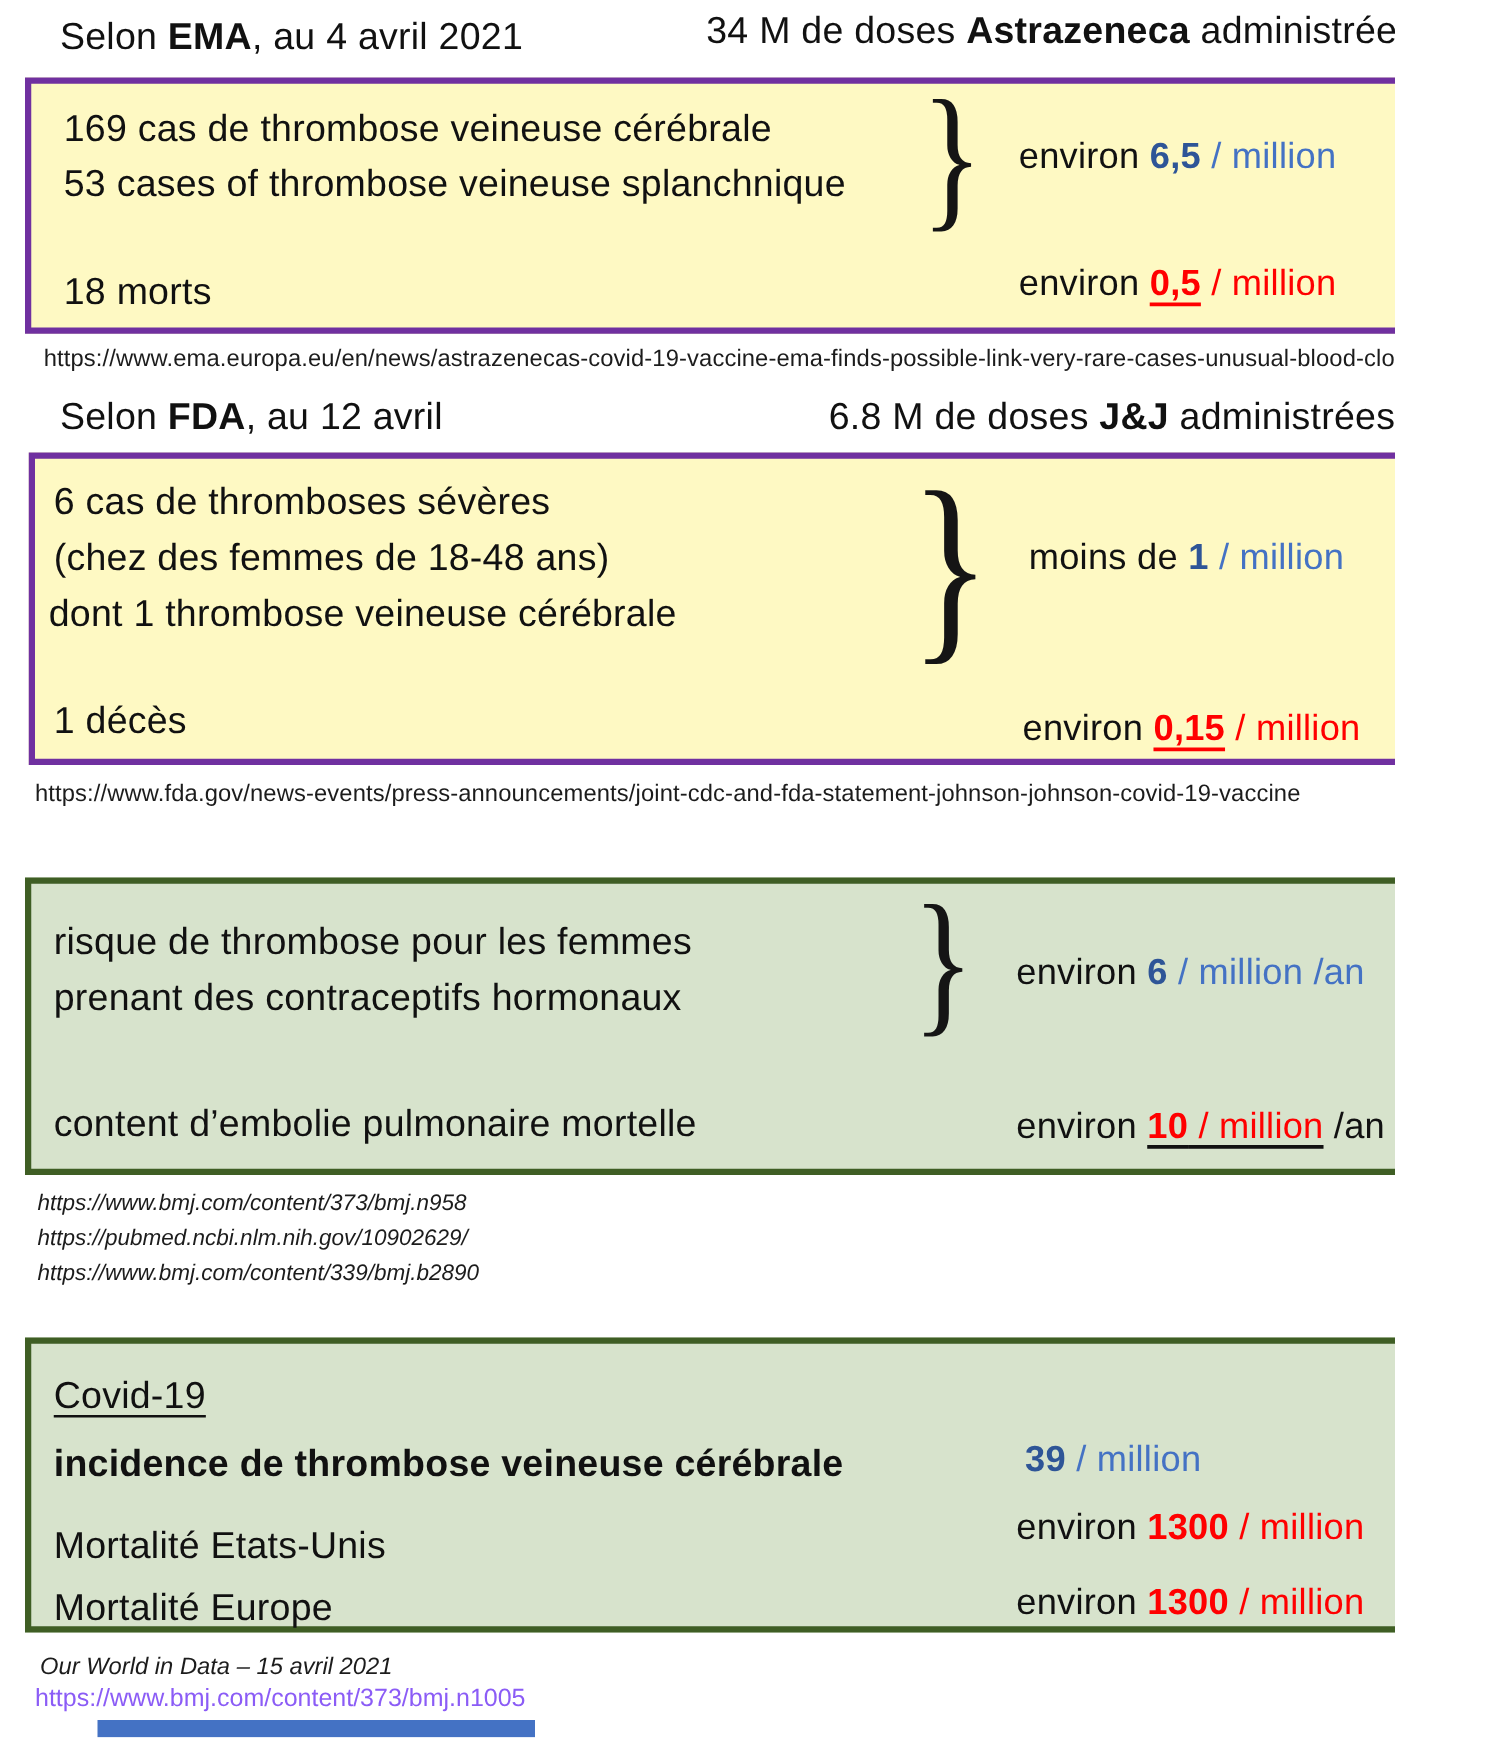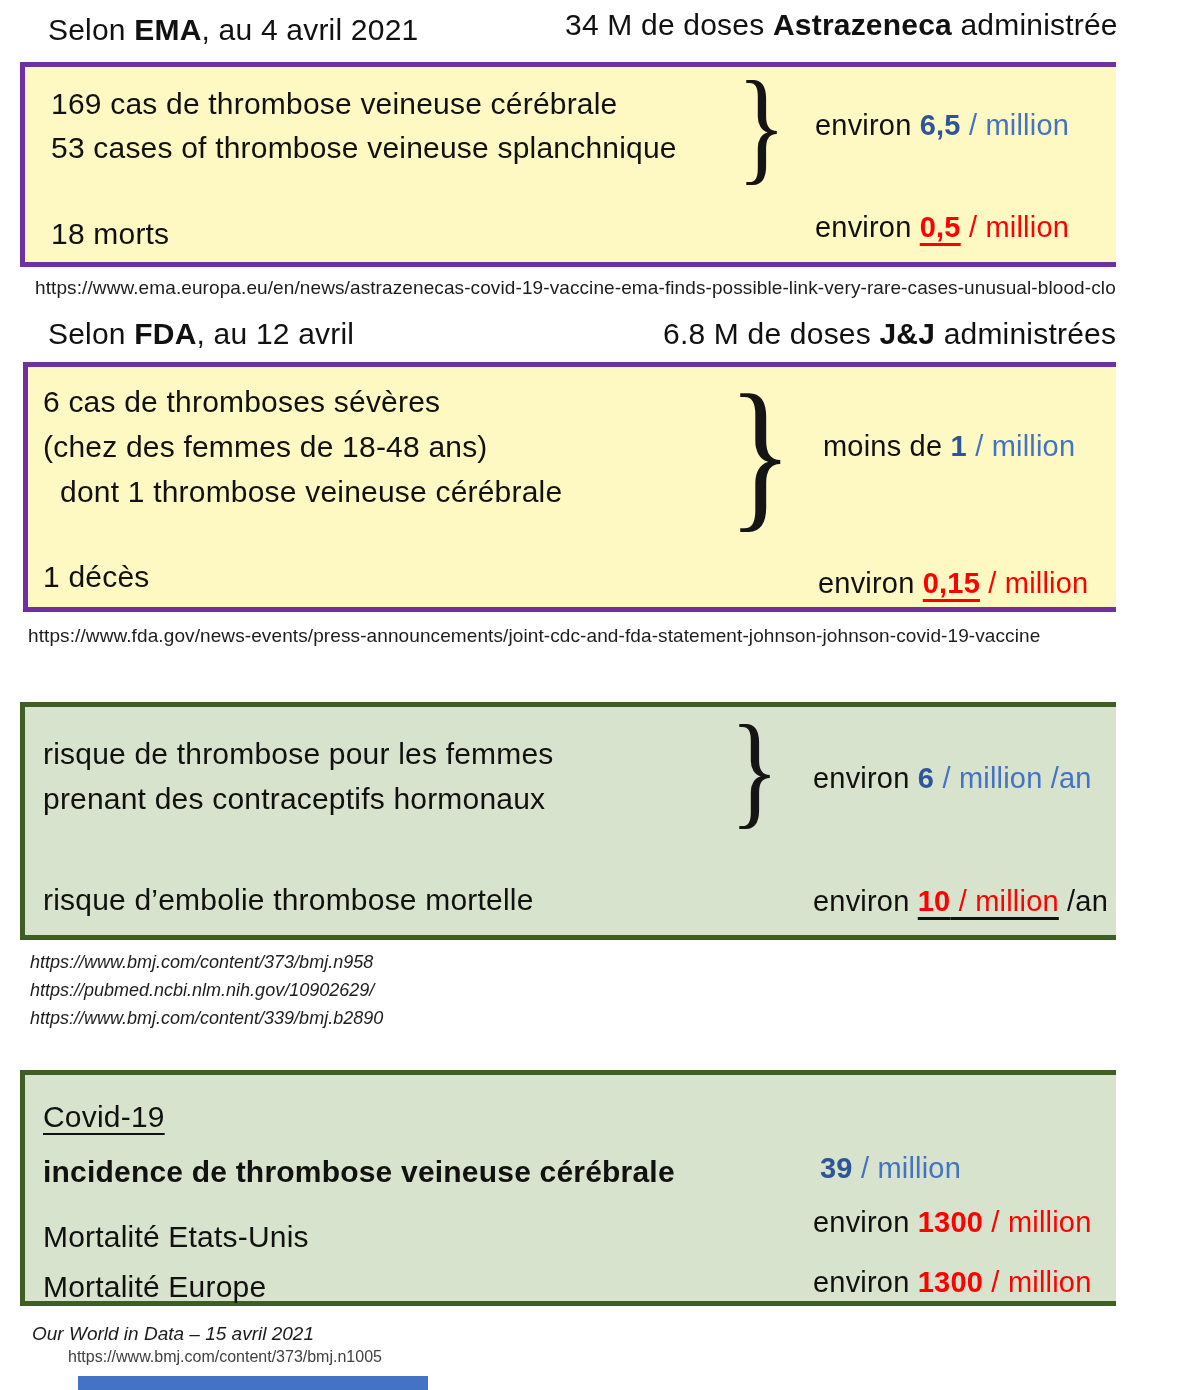--- a/index.html
+++ b/index.html
@@ -10,21 +10,21 @@
   .abs{position:absolute;white-space:nowrap;}
   .h{font-size:30px;letter-spacing:.2px;}
   .t{font-size:30px;letter-spacing:.2px;}
   .r{font-size:29px;letter-spacing:.2px;}
   .box{position:absolute;box-sizing:border-box;}
   .purple{border:5px solid #7030A0;background:#fef9c3;}
   .green{border:5px solid #3F5E24;background:#D7E3CC;}
   .url{font-size:19px;color:#1c1c1c;letter-spacing:.1px;}
   .url-it{font-size:18px;font-style:italic;color:#1c1c1c;text-align:center;}
   .credit{font-size:19px;font-style:italic;color:#1c1c1c;}
-  .footurl{font-size:16px;color:#404040;margin-left:40px;}
+  .footurl{font-size:20px;color:#8b5cf6;}
   .brace{
     font-family:"Liberation Serif", serif;line-height:1;color:#151515;
     transform:scaleX(.8);transform-origin:left top;font-weight:400;
   }
   .num-blue{color:#2E5597;font-weight:bold;}
   .txt-blue{color:#4472C4;}
   .num-red{color:#FF0000;font-weight:bold;}
   .txt-red{color:#FF0000;}
   .u-red{text-decoration:underline;text-decoration-thickness:3px;text-underline-offset:6px;}
   .u-blk{text-decoration:underline;text-decoration-thickness:2px;text-underline-offset:6px;}
@@ -48,35 +48,35 @@
   </div>
 
   <div class="abs url" style="left:35px;top:277px;">https://www.ema.europa.eu/en/news/astrazenecas-covid-19-vaccine-ema-finds-possible-link-very-rare-cases-unusual-blood-clots-low-blood</div>
 
   <div class="abs h" style="left:48px;top:317px;"><span>Selon </span><b>FDA</b><span>, au 12 avril</span></div>
   <div class="abs h" style="left:663px;top:317px;"><span>6.8 M de doses </span><b>J&amp;J</b><span> administrées.</span></div>
 
   <div class="box purple" style="left:23px;top:362px;width:1149px;height:250px;">
     <div class="abs t" style="left:15px;top:18px;">6 cas de thromboses sévères</div>
     <div class="abs t" style="left:15px;top:63px;">(chez des femmes de 18-48 ans)</div>
-    <div class="abs t" style="left:32px;top:108px;text-align:center;">dont 1 thrombose veineuse cérébrale</div>
+    <div class="abs t" style="left:11px;top:108px;text-align:center;">dont 1 thrombose veineuse cérébrale</div>
     <div class="abs brace" style="left:700px;top:2px;font-size:168px;">}</div>
     <div class="abs r" style="left:795px;top:63px;"><span>moins de </span><span class="num-blue">1</span><span class="txt-blue"> / million</span></div>
     <div class="abs t" style="left:15px;top:193px;">1 décès</div>
     <div class="abs r" style="left:790px;top:200px;"><span>environ </span><span class="num-red u-red">0,15</span><span class="txt-red"> / million</span></div>
   </div>
 
   <div class="abs url" style="left:28px;top:625px;">https://www.fda.gov/news-events/press-announcements/joint-cdc-and-fda-statement-johnson-johnson-covid-19-vaccine</div>
 
   <div class="box green" style="left:20px;top:702px;width:1128px;height:238px;">
     <div class="abs t" style="left:18px;top:30px;">risque de thrombose pour les femmes</div>
     <div class="abs t" style="left:18px;top:75px;">prenant des contraceptifs hormonaux</div>
     <div class="abs brace" style="left:705px;top:-2px;font-size:128px;">}</div>
     <div class="abs r" style="left:788px;top:55px;"><span>environ </span><span class="num-blue">6</span><span class="txt-blue"> / million /an</span></div>
-    <div class="abs t" style="left:18px;top:176px;">risque d’embolie thrombose mortelle</div>
+    <div class="abs t" style="left:18px;top:176px;">content d’embolie pulmonaire mortelle</div>
     <div class="abs r" style="left:788px;top:178px;"><span>environ </span><span class="u-red"><span class="num-red">10</span><span class="txt-red"> / million</span></span><span> /an</span></div>
   </div>
 
   <div class="abs url-it" style="left:30px;top:952px;">https://www.bmj.com/content/373/bmj.n958</div>
   <div class="abs url-it" style="left:30px;top:980px;">https://pubmed.ncbi.nlm.nih.gov/10902629/</div>
   <div class="abs url-it" style="left:30px;top:1008px;">https://www.bmj.com/content/339/bmj.b2890</div>
 
   <div class="box green" style="left:20px;top:1070px;width:1135px;height:236px;">
     <div class="abs t u-blk" style="left:18px;top:25px;">Covid-19</div>
     <div class="abs t" style="left:18px;top:80px;font-weight:bold;">incidence de thrombose veineuse cérébrale</div>

